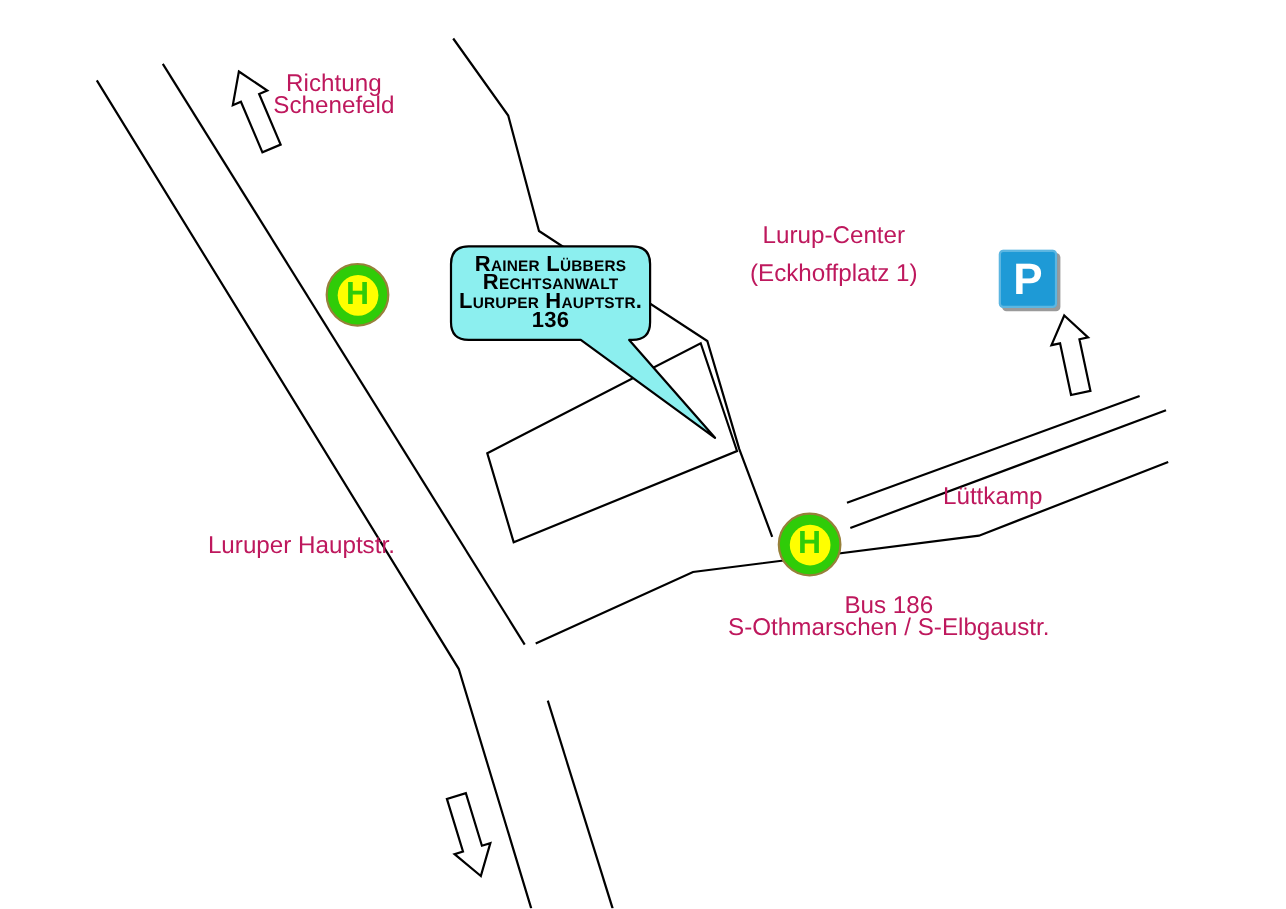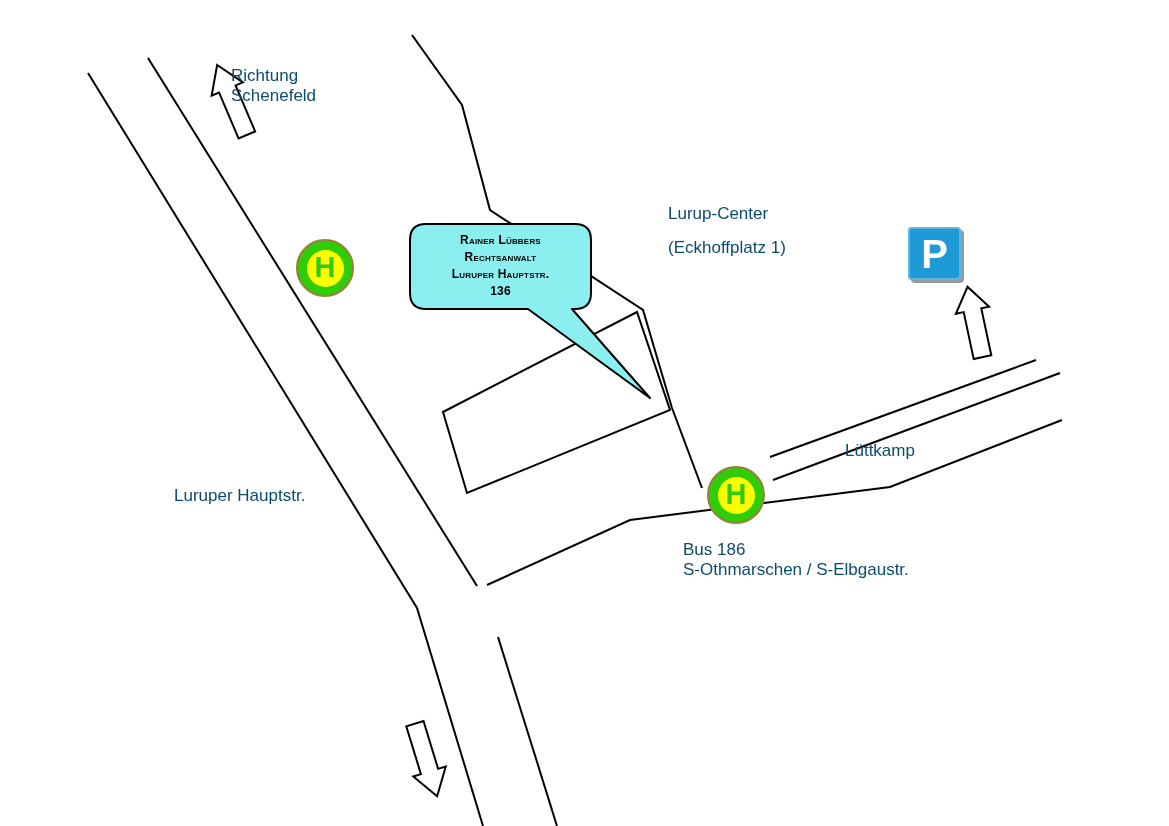--- a/index.html
+++ b/index.html
@@ -2,27 +2,27 @@
 <html><head>
 <meta charset="utf-8">
 <style>
   html,body{margin:0;padding:0;background:#fff;}
   #stage{
     position:relative;width:1169px;height:826px;background:#ffffff;
     font-family:"Liberation Sans",sans-serif;color:#000;overflow:hidden;
   }
   #roads{position:absolute;left:0;top:0;}
   .label{
-    position:absolute;text-align:left;font-size:17px;line-height:20px;color:#0c4a6e;
+    position:absolute;text-align:center;font-size:22px;line-height:20px;color:#be185d;
   }
   .label .ln{display:block;}
   .bubble-text{
     position:absolute;left:410px;top:225px;width:181px;height:82px;
     display:flex;flex-direction:column;align-items:center;justify-content:center;
-    font-weight:bold;font-size:12px;line-height:17px;
+    font-weight:bold;font-size:20px;line-height:17px;
     font-variant:small-caps;text-align:center;letter-spacing:.2px;
   }
   .hstop{
     position:absolute;width:54px;height:54px;border-radius:50%;
     background:#2FCC08;border:2px solid #97803A;box-sizing:content-box;
     display:flex;align-items:center;justify-content:center;
   }
   .hstop .hinner{
     width:37px;height:37px;border-radius:50%;background:#FFFF00;
     display:flex;align-items:center;justify-content:center;
@@ -86,21 +86,21 @@
     <span class="ln">Lurup-Center</span>
   </div>
   <div class="label" style="left:668px;top:238px;width:180px;">
     <span class="ln">(Eckhoffplatz 1)</span>
   </div>
 
   <div class="label" style="left:845px;top:441px;width:115px;">
     <span class="ln">Lüttkamp</span>
   </div>
 
-  <div class="label" style="left:683px;top:540px;width:300px;">
+  <div class="label" style="left:658px;top:540px;width:300px;">
     <span class="ln">Bus 186</span>
     <span class="ln">S-Othmarschen / S-Elbgaustr.</span>
   </div>
 
   <div class="label" style="left:174px;top:486px;width:200px;">
     <span class="ln">Luruper Hauptstr.</span>
   </div>
 
 
   <div class="bubble-text">

